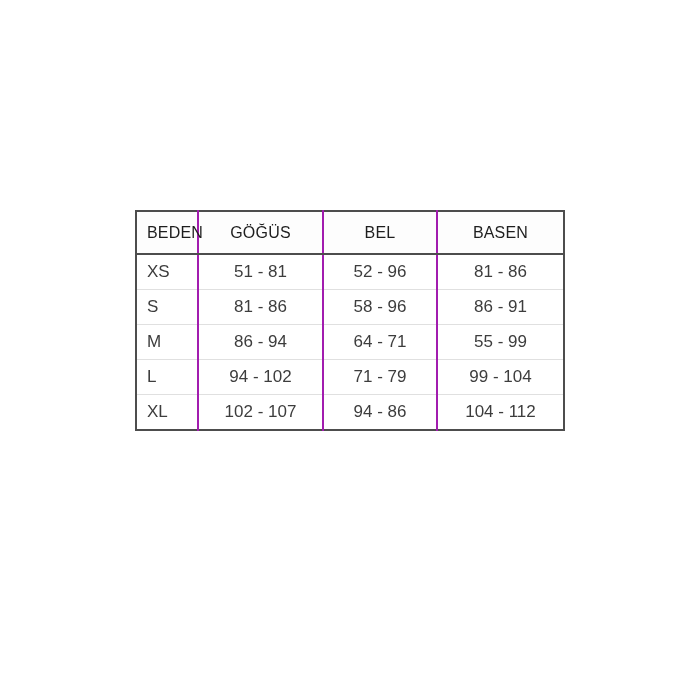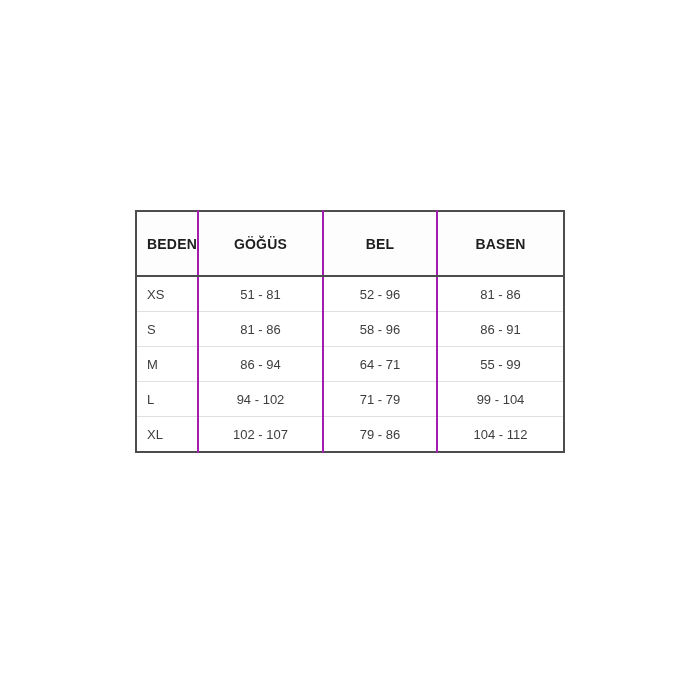--- a/index.html
+++ b/index.html
@@ -29,32 +29,32 @@
     background: #ffffff;
     border: 2px solid #4d4d4d;
   }
   table.size-table col.c0 { width: 62px; }
   table.size-table col.c1 { width: 125px; }
   table.size-table col.c2 { width: 114px; }
   table.size-table col.c3 { width: 127px; }
 
   table.size-table th {
     height: 33px;
-    font-size: 14px;
-    font-weight: 700;
+    font-size: 16px;
+    font-weight: 400;
     color: #1e1e1e;
     text-align: center;
     letter-spacing: 0.2px;
     border-bottom: 2px solid #4d4d4d;
     background: #fdfdfd;
-    padding: 15px;
+    padding: 4px;
   }
   table.size-table td {
     height: 34px;
-    font-size: 13px;
+    font-size: 17px;
     color: #3d3d3d;
     text-align: center;
     padding: 0;
   }
   table.size-table th + th,
   table.size-table td + td {
     border-left: 2px solid #a21caf;
   }
   table.size-table tbody tr + tr td {
     border-top: 1px solid #e0e0e0;
@@ -105,18 +105,18 @@
       </tr>
       <tr>
         <td>L</td>
         <td>94 - 102</td>
         <td>71 - 79</td>
         <td>99 - 104</td>
       </tr>
       <tr>
         <td>XL</td>
         <td>102 - 107</td>
-        <td>79 - 86</td>
+        <td>94 - 86</td>
         <td>104 - 112</td>
       </tr>
     </tbody>
   </table>
 </div>
 
 </body></html>

